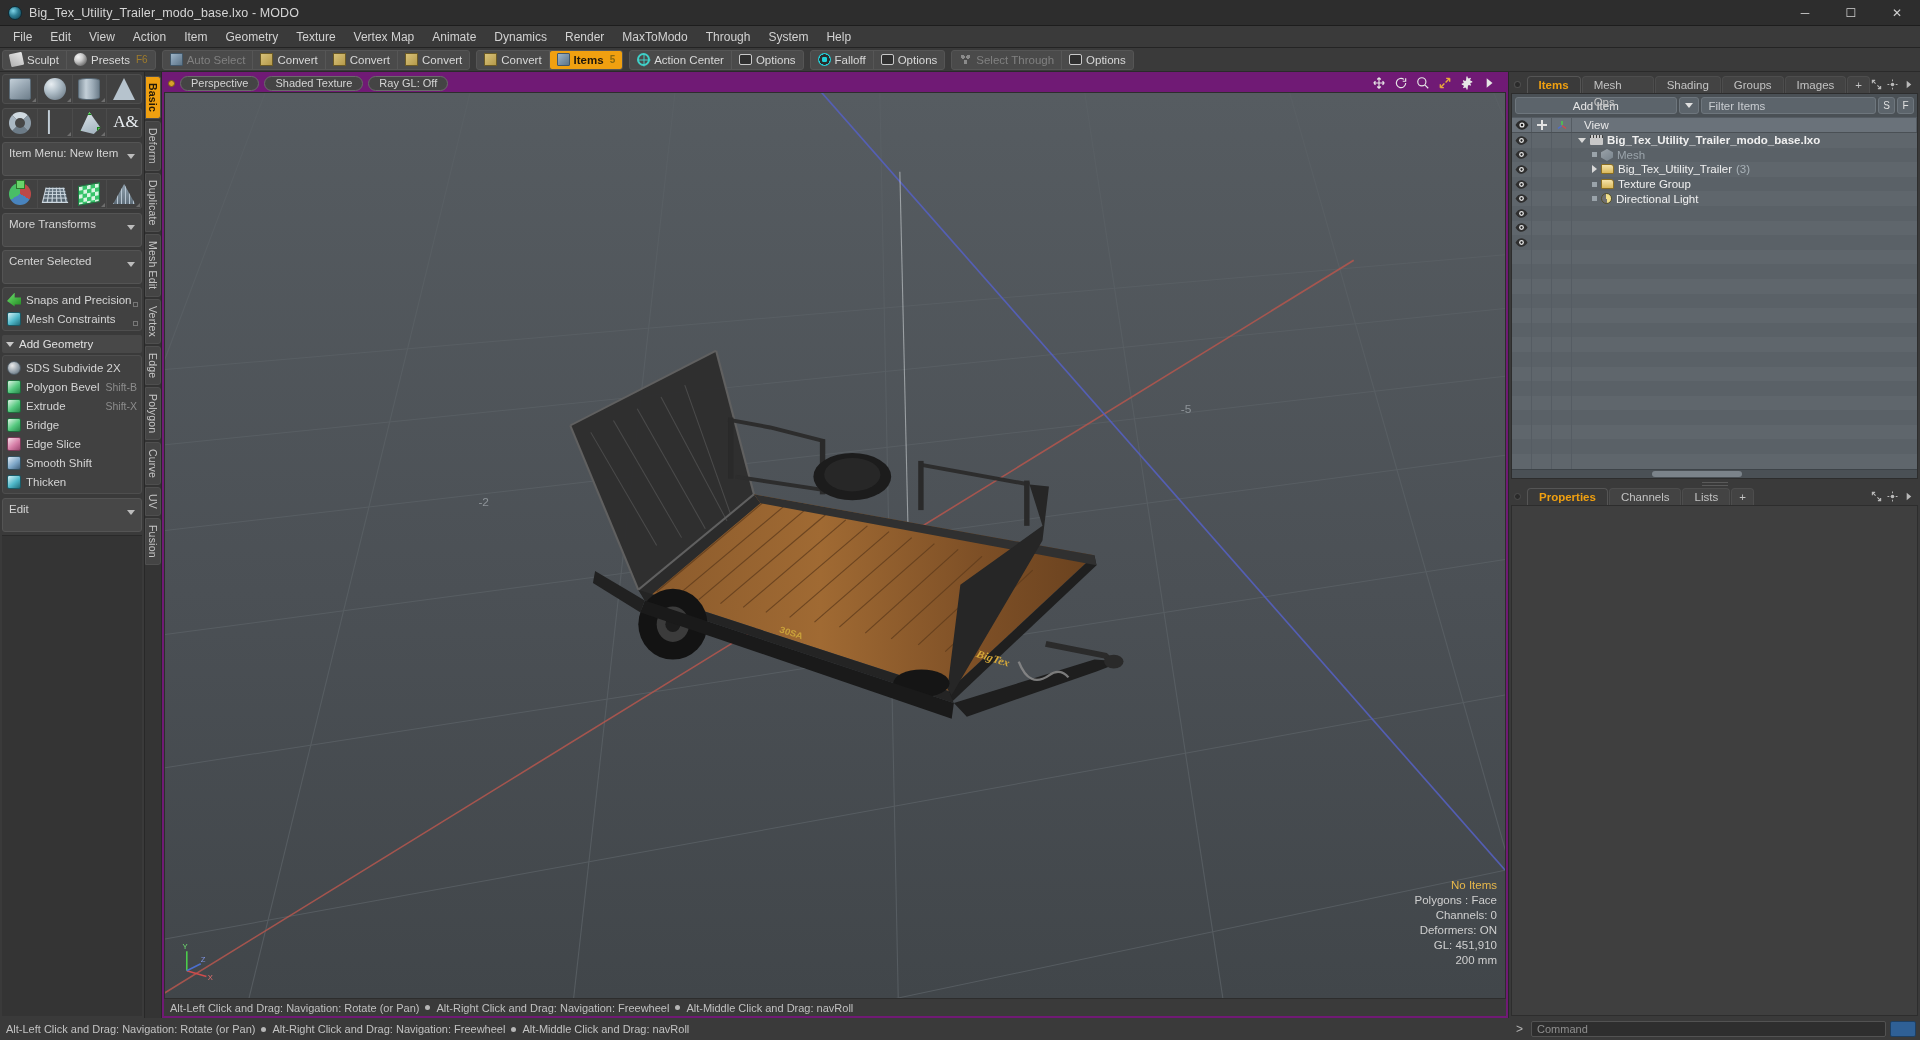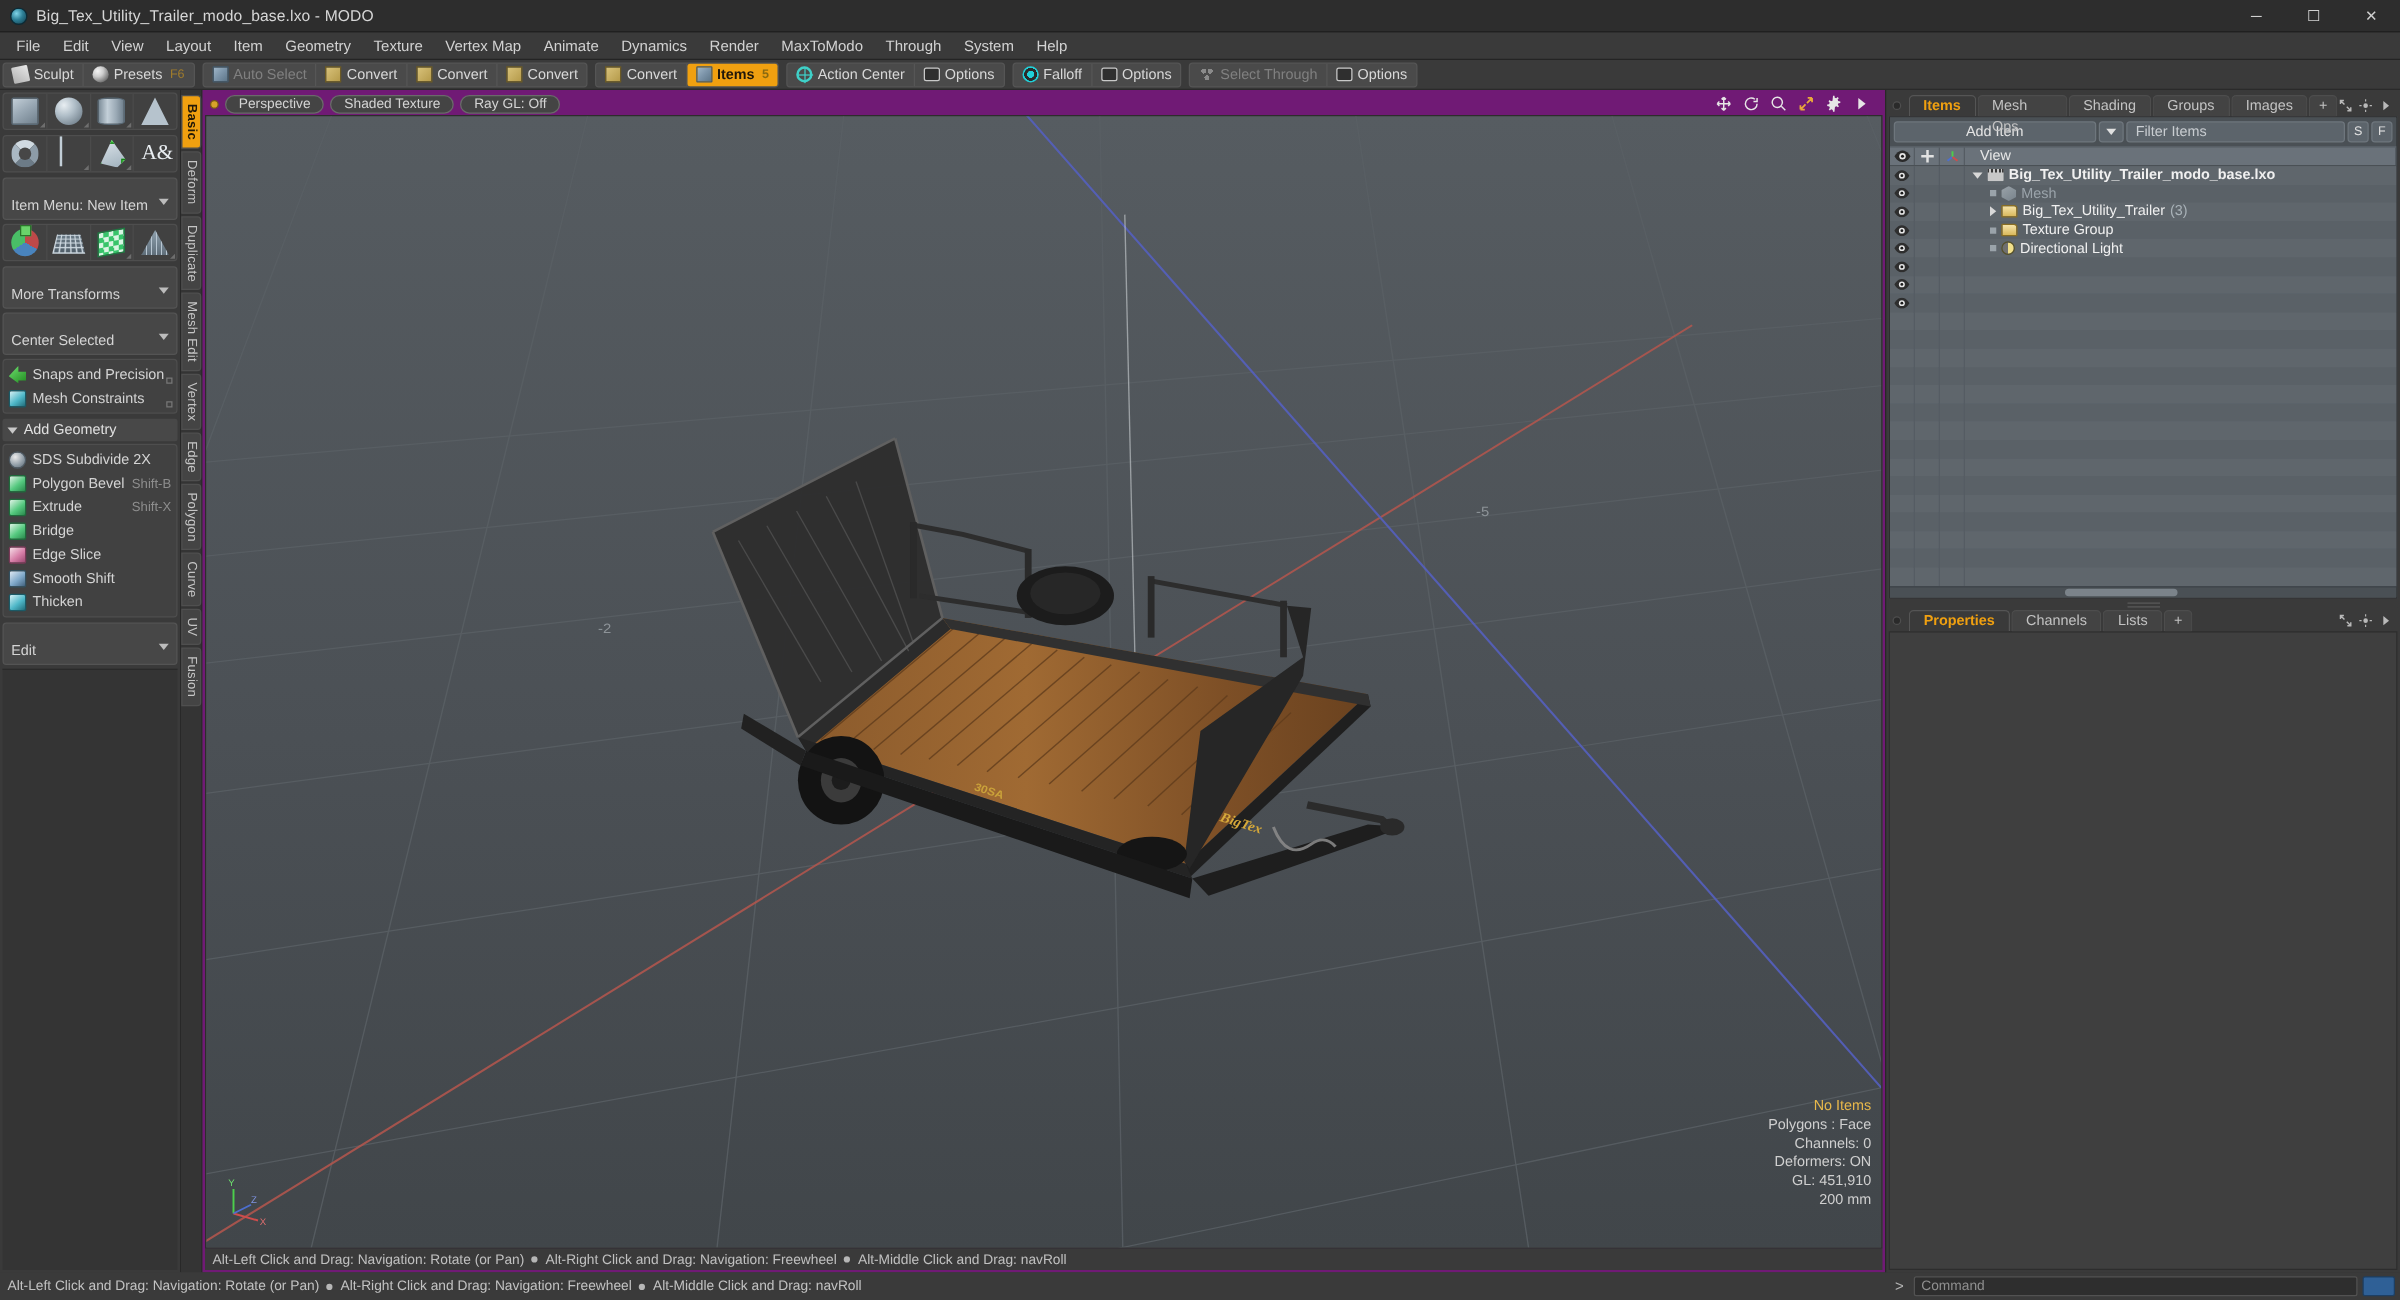--- a/index.html
+++ b/index.html
@@ -128,21 +128,21 @@
               background:
                 repeating-conic-gradient(#37c46a 0% 25%, #d9f5e3 0% 50%) 0 0/8px 8px;
               transform: skewY(-10deg); border:1px solid #1f7a42; }
   .sh-pyr { width:22px;height:20px;
             background: repeating-linear-gradient(90deg,#b8c6d2 0 1px,transparent 1px 4px),
                         linear-gradient(#8fa1ae,#5f6e7a);
             clip-path: polygon(50% 0, 100% 100%, 0 100%); }
 
   .lp-select {
     height: 31px; background: #474747; border: 1px solid #545454; border-radius: 3px;
-    display: flex; align-items: flex-start; padding: 16px 6px; font-size: 11.5px; color: #d4d4d4;
+    display: flex; align-items: flex-end; padding: 16px 6px; font-size: 11.5px; color: #d4d4d4;
     margin-bottom: 3px;
   }
   .lp-select .arrow { margin-left: auto; border-left:4px solid transparent; border-right:4px solid transparent;
                       border-top: 5px solid #bcbcbc; }
   .lp-item {
     height: 19px; display: flex; align-items: center; gap: 5px; padding: 0 4px;
     font-size: 11.5px; color: #d4d4d4; position: relative;
   }
   .lp-item .kb { margin-left: auto; color: #8d8d8d; font-size: 10.5px; }
   .lp-item .sq { position:absolute; right:3px; bottom:2px; width:5px; height:5px;
@@ -286,21 +286,21 @@
       <div class="wbtn">─</div>
       <div class="wbtn">☐</div>
       <div class="wbtn close">✕</div>
     </div>
   </div>
 
   <div class="menubar" id="menubar">
       <div class="mi">File</div>
       <div class="mi">Edit</div>
       <div class="mi">View</div>
-      <div class="mi">Layout</div>
+      <div class="mi">Action</div>
       <div class="mi">Item</div>
       <div class="mi">Geometry</div>
       <div class="mi">Texture</div>
       <div class="mi">Vertex Map</div>
       <div class="mi">Animate</div>
       <div class="mi">Dynamics</div>
       <div class="mi">Render</div>
       <div class="mi">MaxToModo</div>
       <div class="mi">Through</div>
       <div class="mi">System</div>

